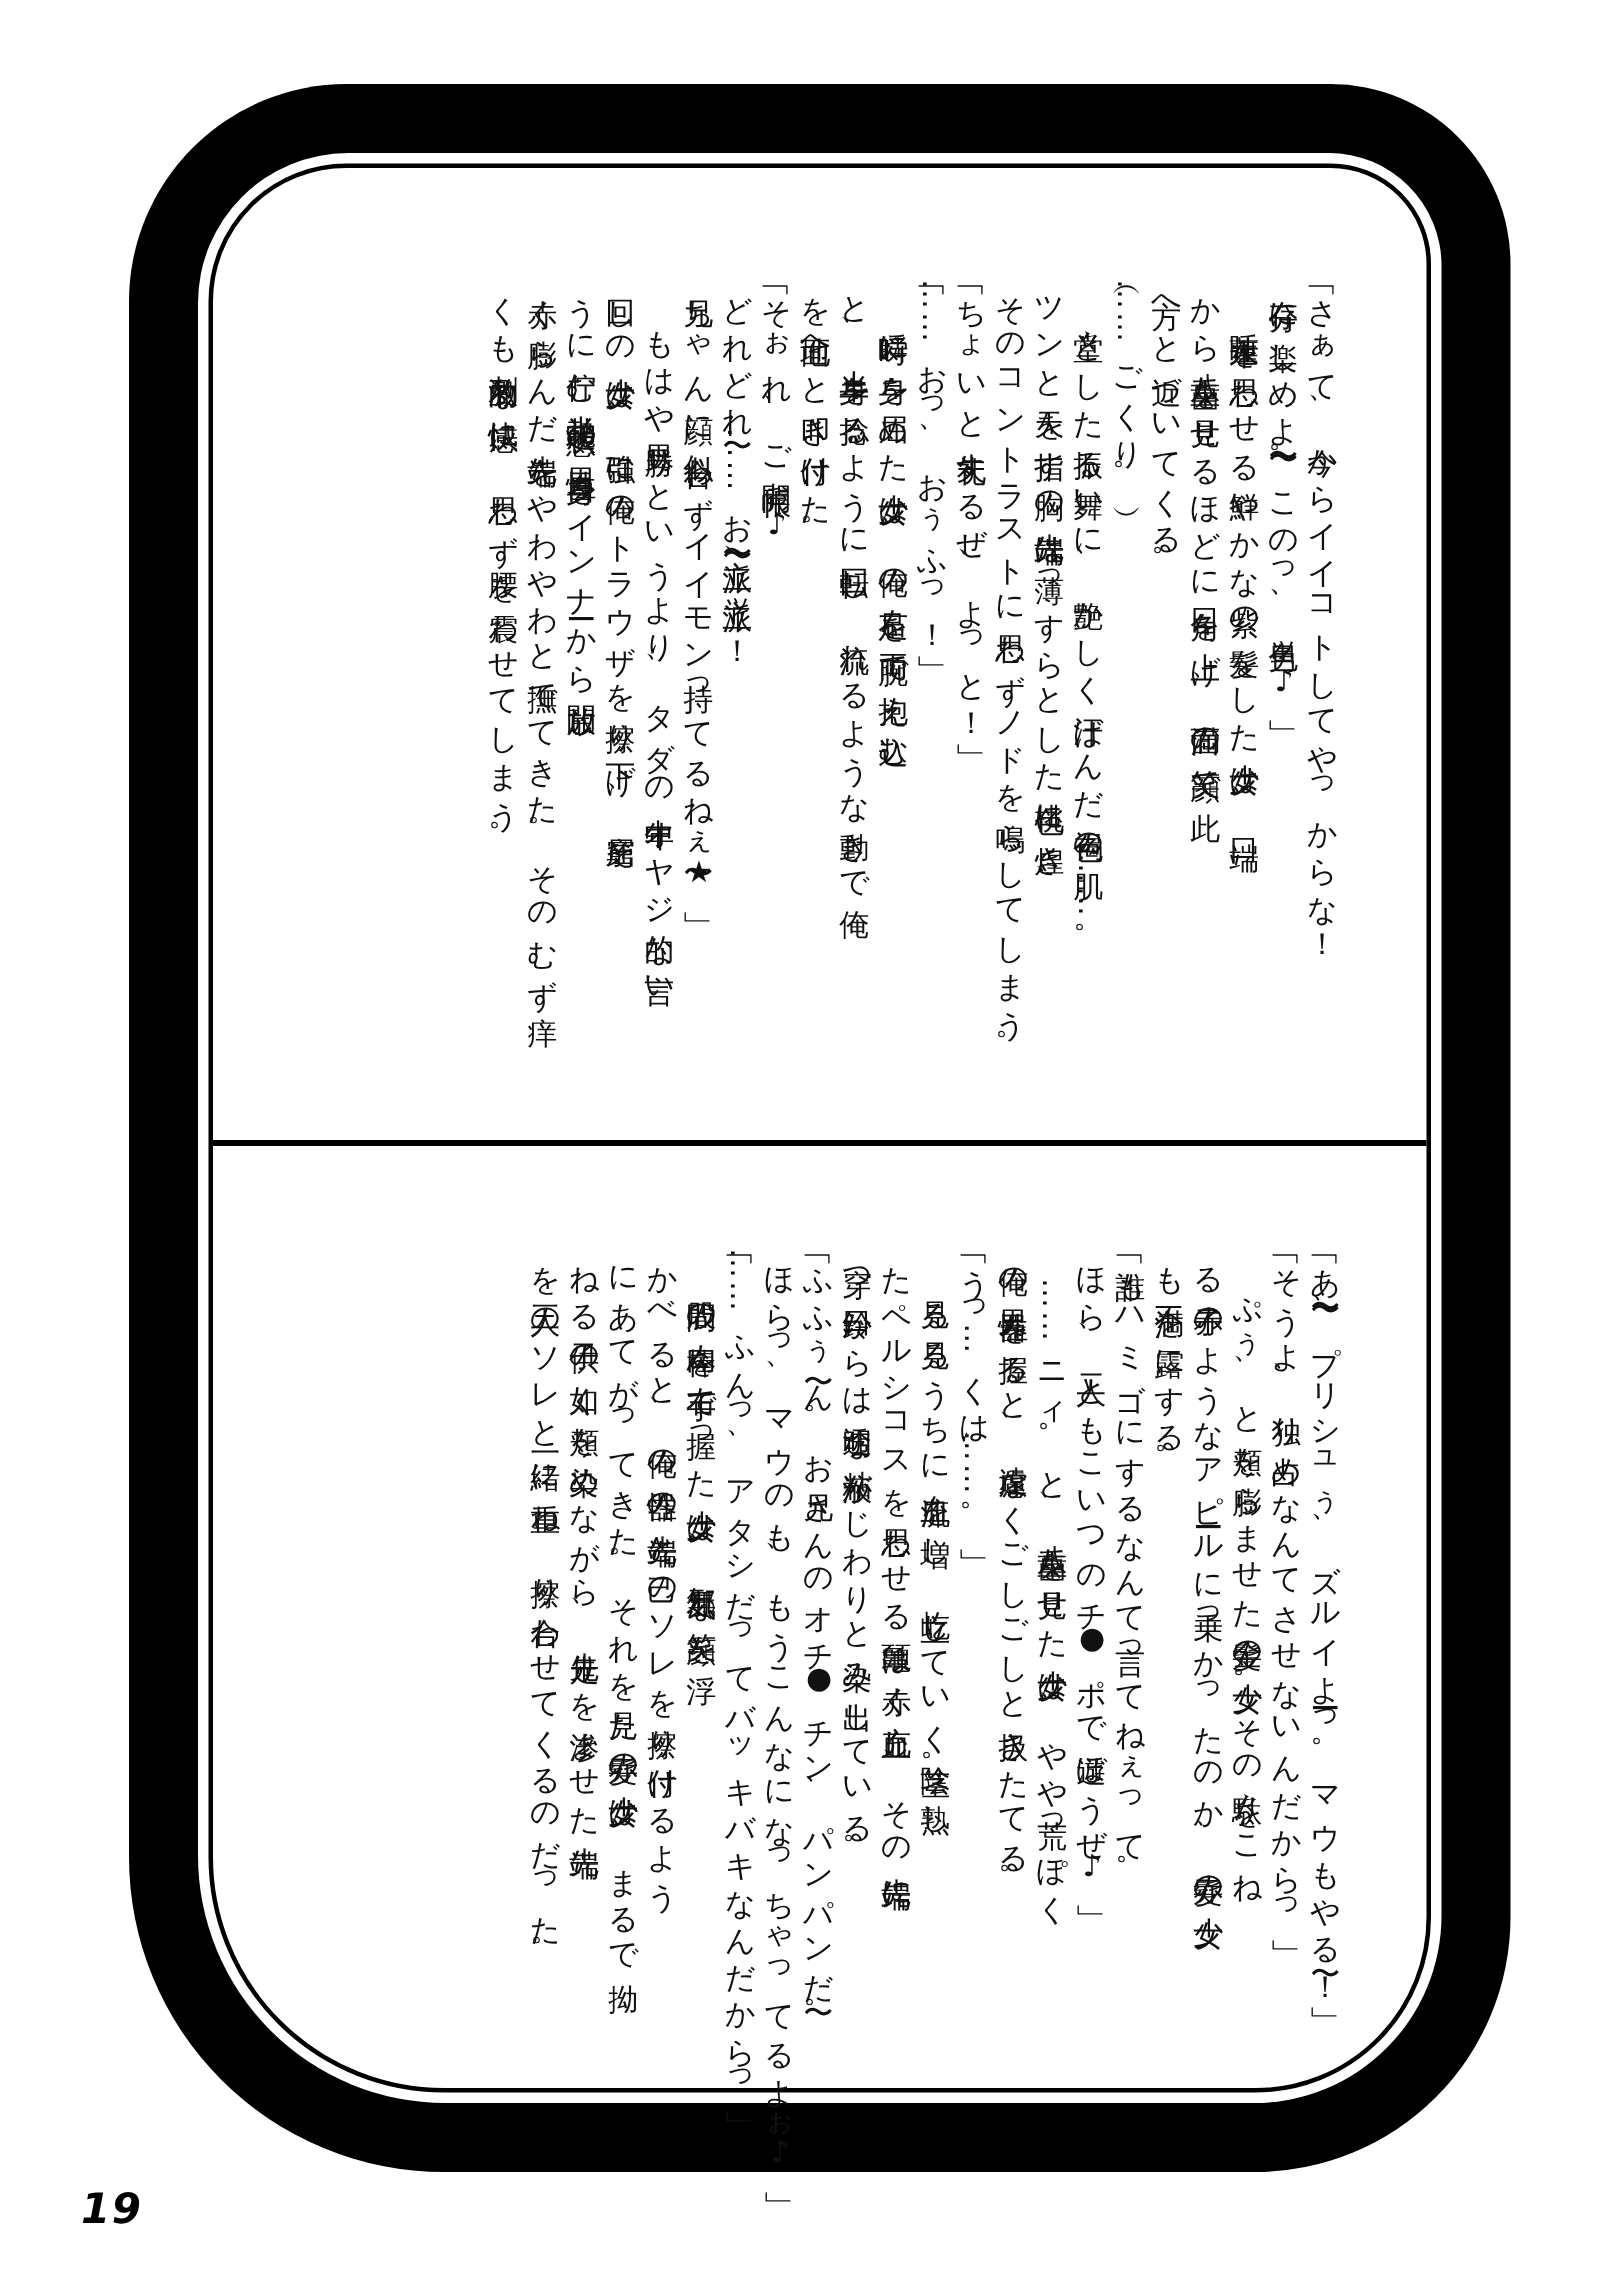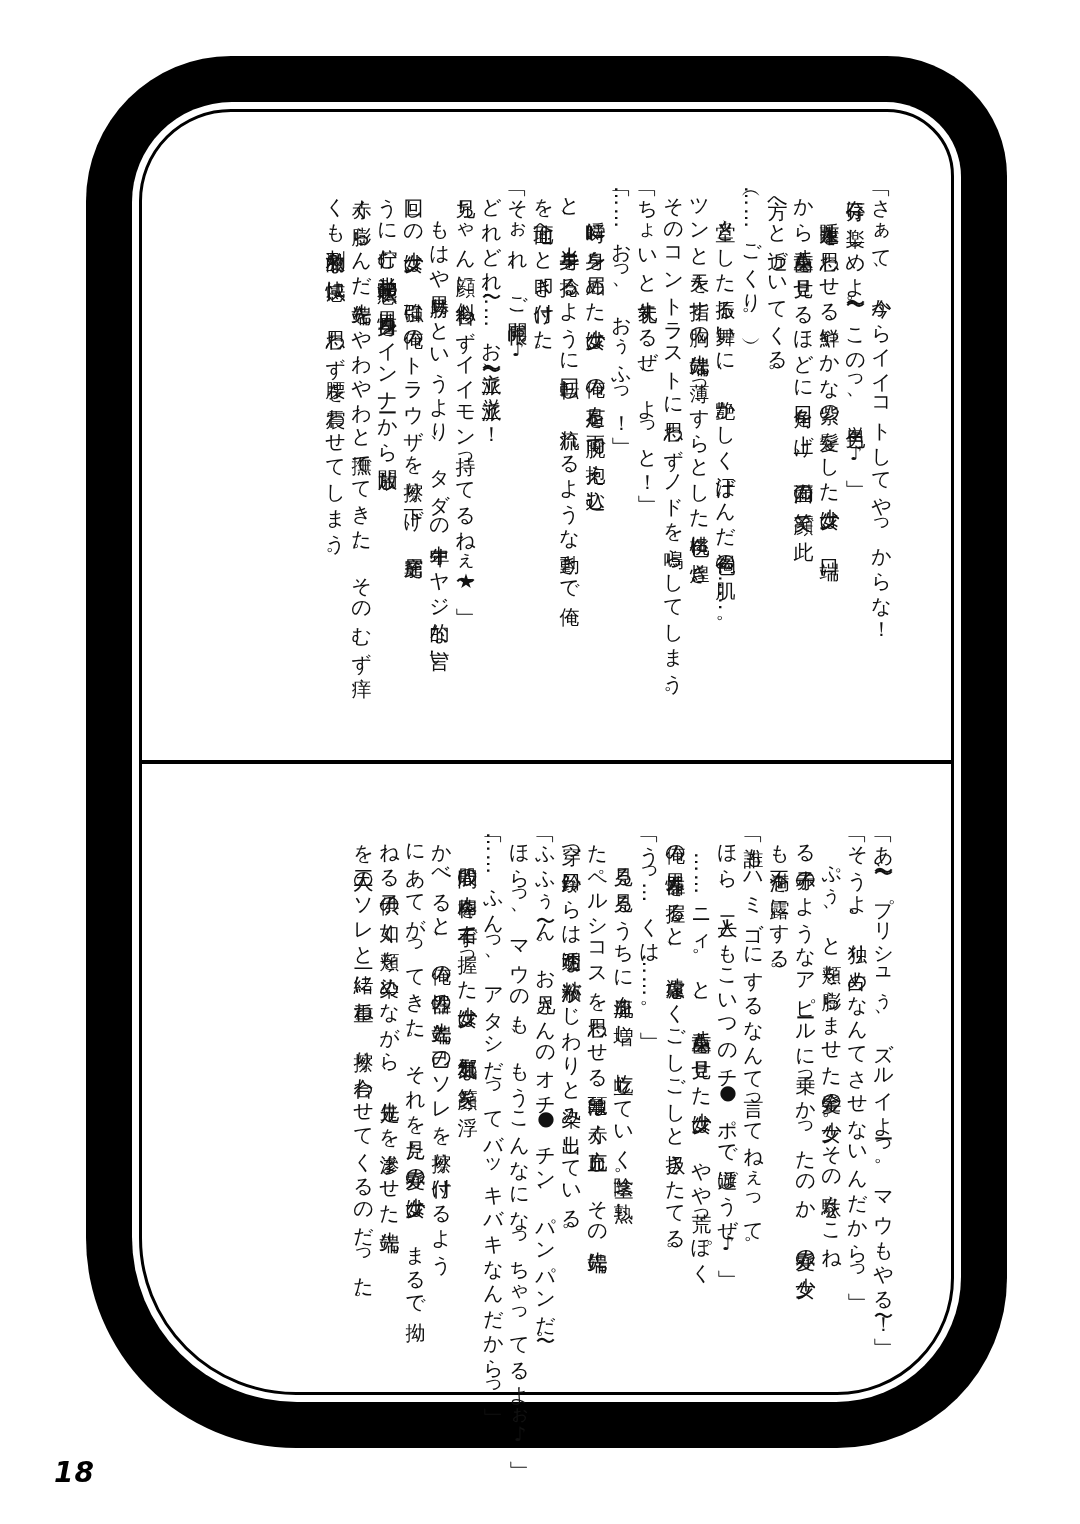--- a/index.html
+++ b/index.html
@@ -122,15 +122,15 @@
         <p class="ps in">股間の肉棒を右手で握った少女は、無邪気な笑顔を浮</p>
         <p>かべると、俺の性器の先端と己のソレを擦り付けるよう</p>
         <p>にあてがってきた。それを見た赤髪の少女は、まるで拗</p>
         <p>ねる子供の如く頬を染めながら、先走りを滲ませた先端</p>
         <p>を三人のソレと一緒に重ね、擦り合わせてくるのだった。</p>
       </div>
 
     </div>
   </div>
 
-  <div class="page-num">18</div>
+  <div class="page-num">19</div>
 
 </div>
 
 </body></html>

